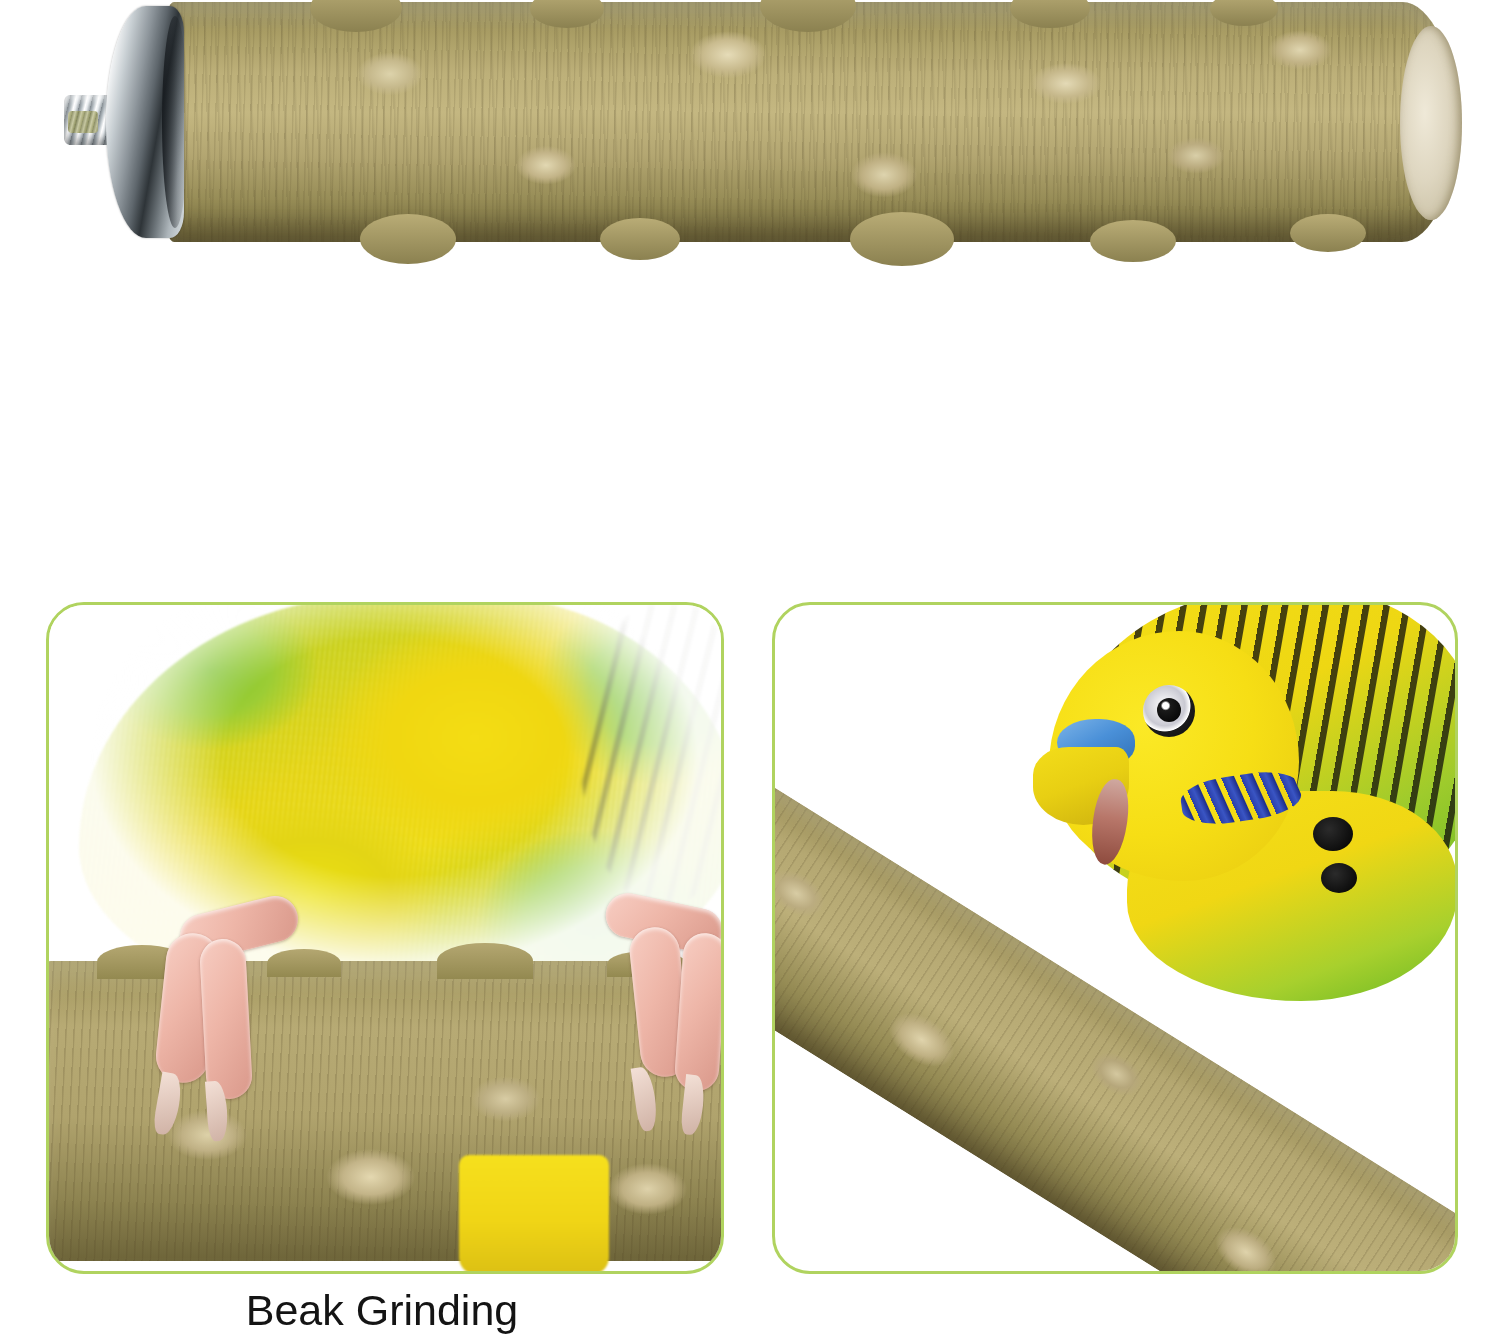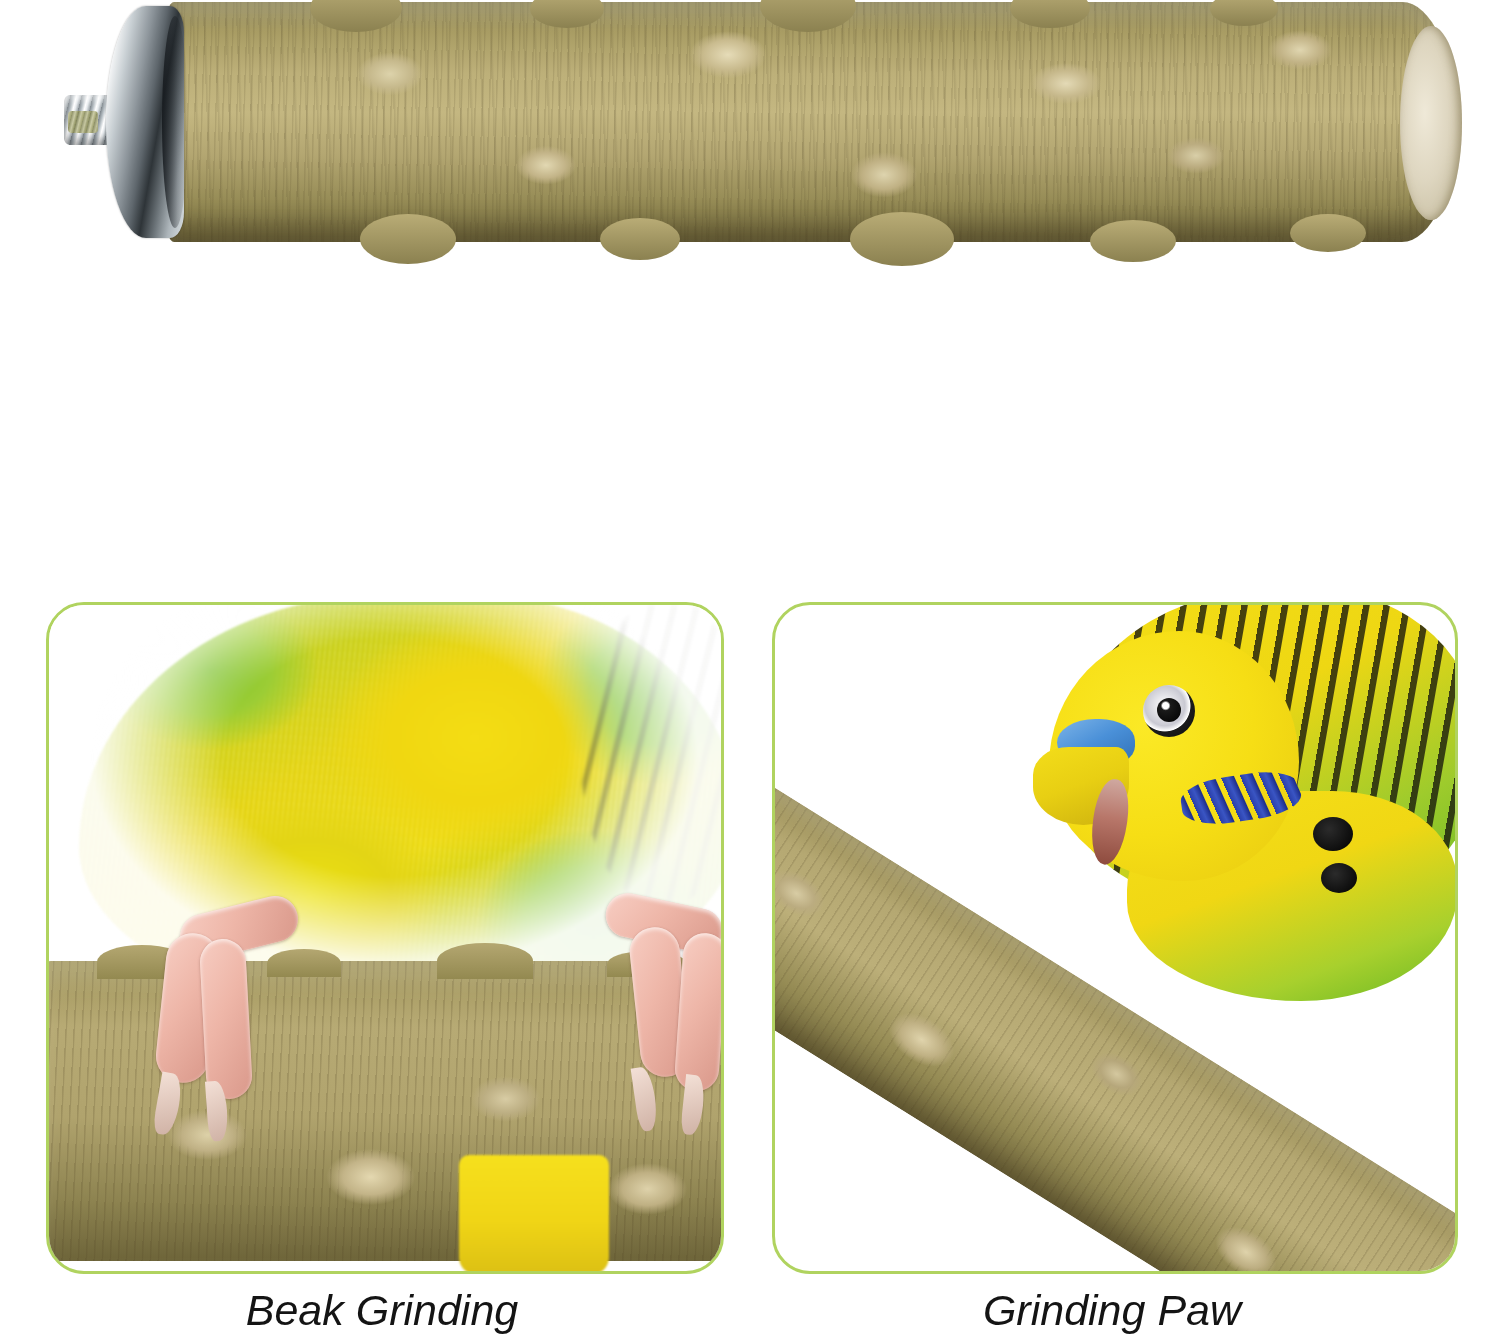--- a/index.html
+++ b/index.html
@@ -147,21 +147,21 @@
     transform: scaleX(0.80);
     transform-origin: center;
     white-space: nowrap;
     font-family: "DejaVu Sans", sans-serif;
   }
 
   
   .panels {
     position: absolute;
     left: 0; top: 536px;
-    width: 1500px; height: 805px; font-style: italic;
+    width: 1500px; height: 805px;
   }
 
   .panel {
     position: absolute;
     top: 66px;
     height: 666px;
     border: 3px solid #b0d35f;
     border-radius: 38px;
     background: #ffffff;
     overflow: hidden;
@@ -455,15 +455,14 @@
       <div class="budgie-beak"></div>
       <div class="budgie-tongue"></div>
       <div class="budgie-eye"></div>
       <div class="cheek-blue"></div>
       <div class="cheek-spot" style="left:282px;top:216px;"></div>
       <div class="cheek-spot" style="left:290px;top:262px;width:36px;height:30px;"></div>
     </div>
 
   </div>
 
-  <div class="caption right">Grinding Paw</div>
 
 </div>
 
 </body></html>

